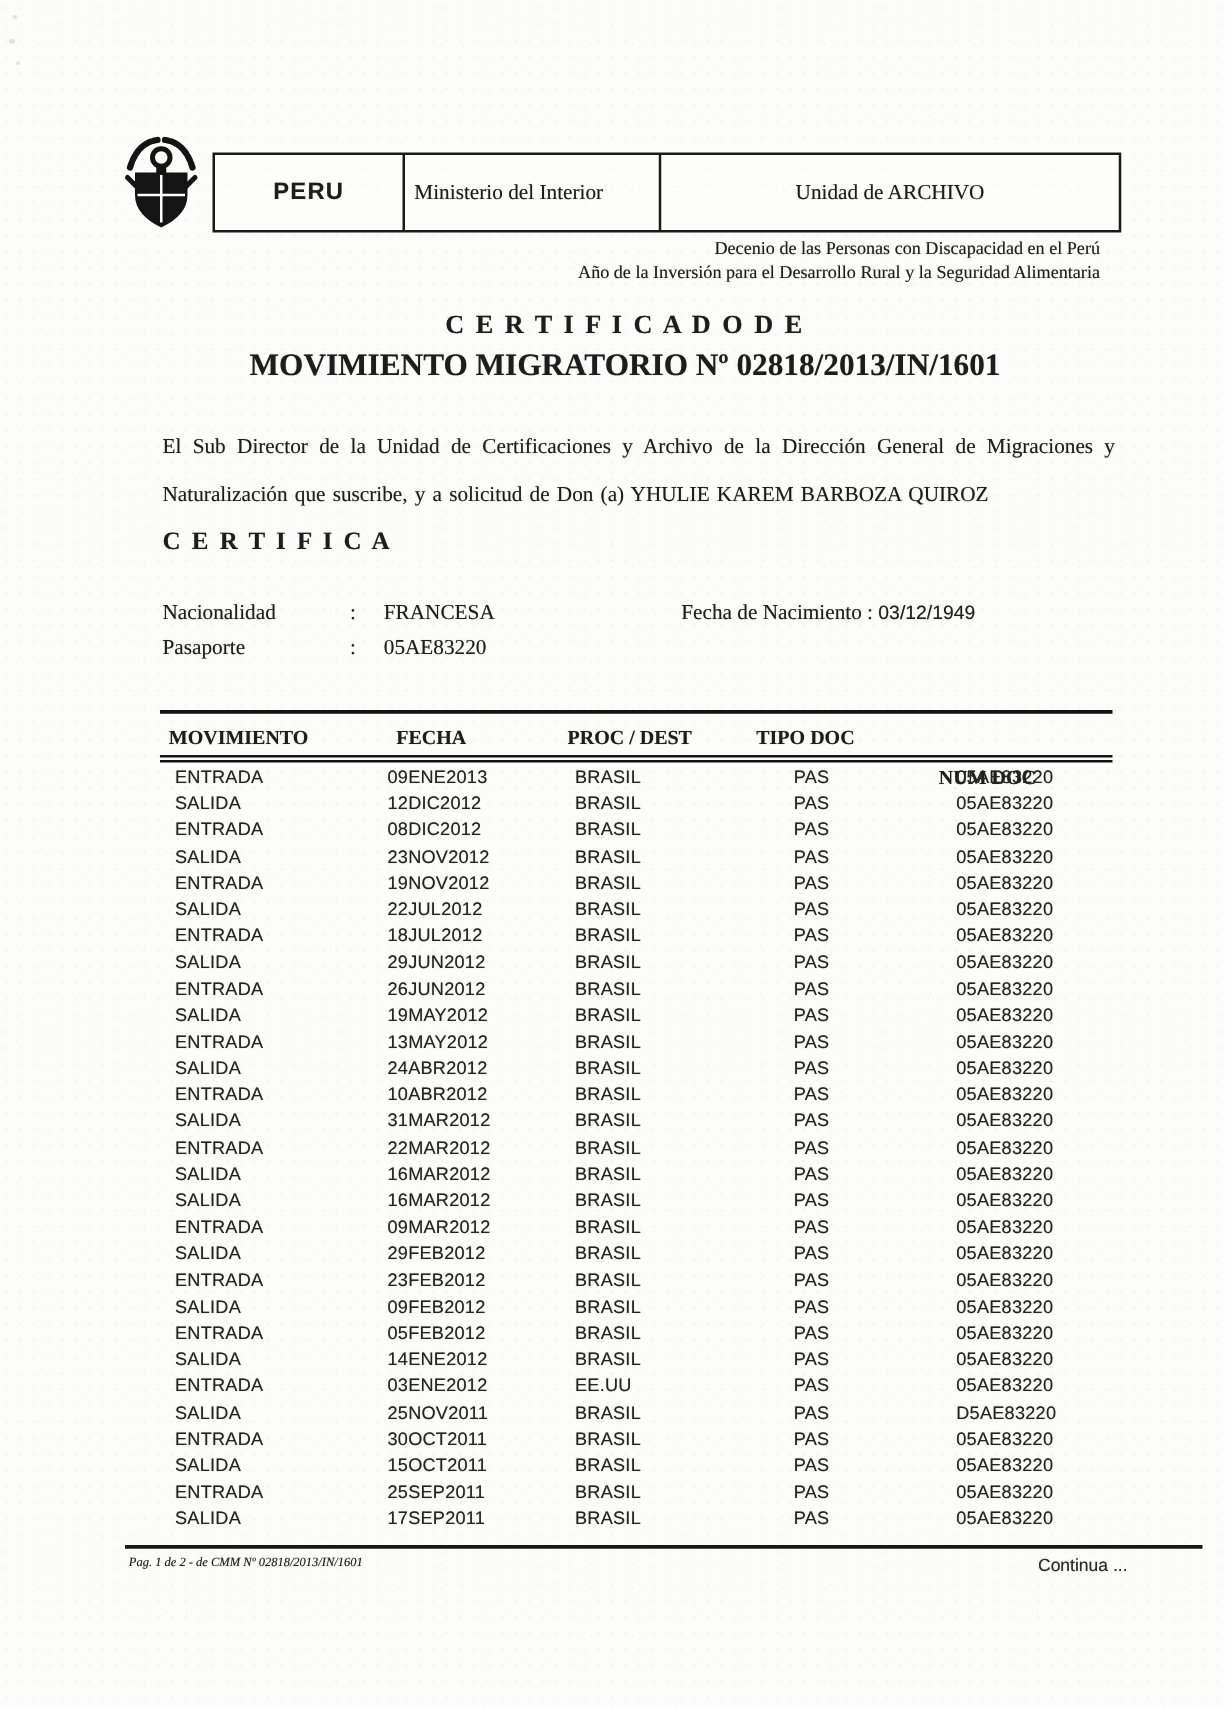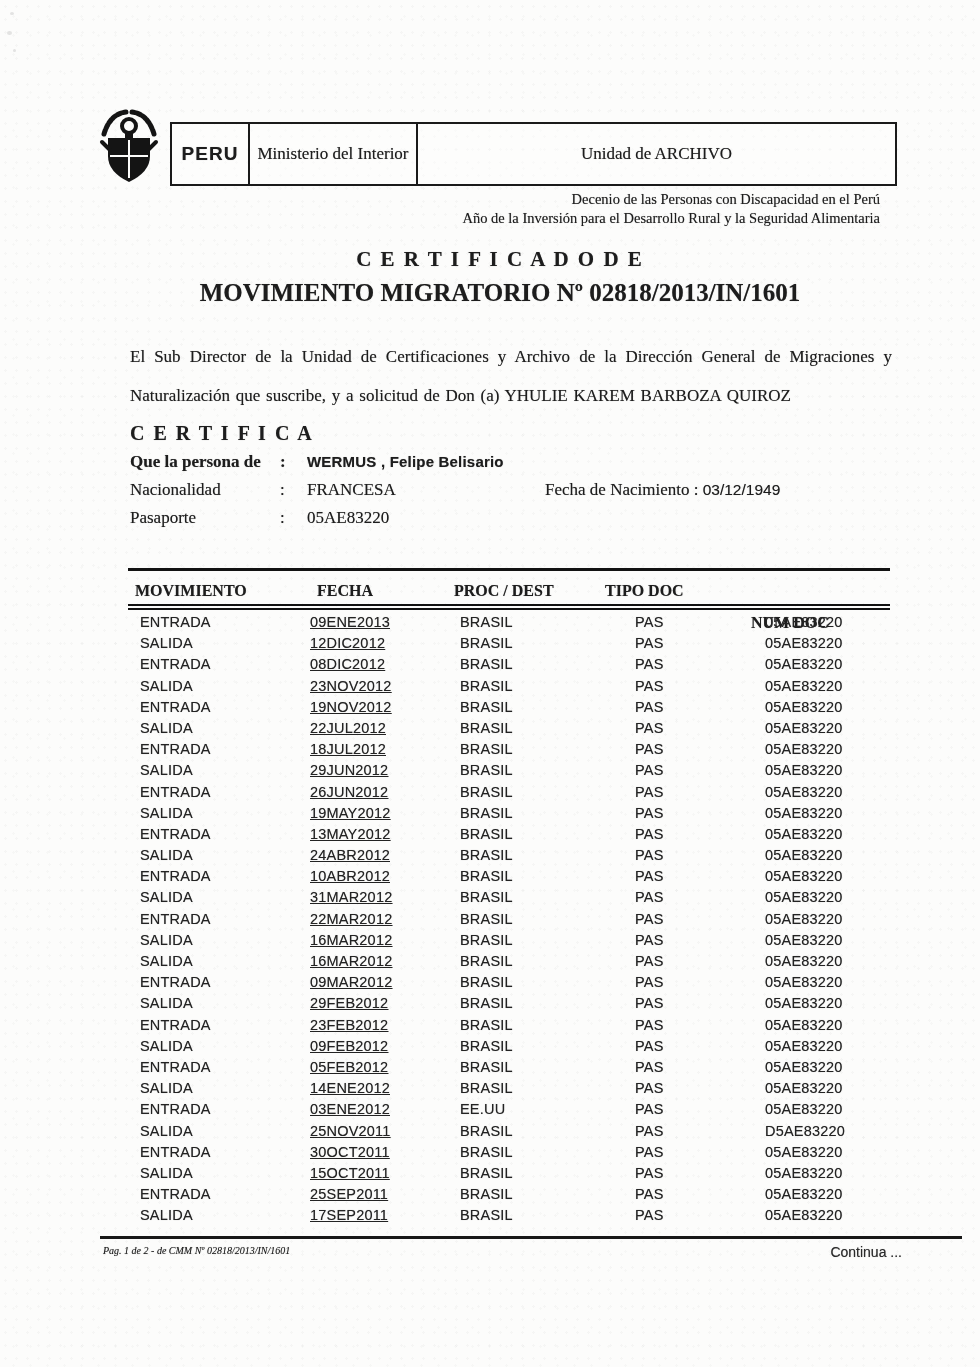--- a/index.html
+++ b/index.html
@@ -20,21 +20,21 @@
   
   .emblem { left:96px; top:104px; width:66px; height:88px; }
   .hdr-table {
     left:170px; top:122px; width:727px; height:64px;
     border:2px solid #1a1a1a; display:flex; box-sizing:border-box;
     background:rgba(255,255,255,0.4);
   }
   .hcell {
     display:flex; align-items:center; justify-content:center;
     text-align:right; border-left:2px solid #1a1a1a;
-    font-size:17px; line-height:20px; box-sizing:border-box; padding:0 2px;
+    font-size:17px; line-height:20px; box-sizing:border-box; padding:0 2px;margin-left:37px;
   }
   .hcell.first { border-left:none; }
   .hcell.peru { font-family:"Liberation Sans", sans-serif; font-weight:bold; font-size:19px; letter-spacing:1px; }
 
   .motto { left:120px; width:760px; text-align:right; font-size:14.5px; }
   .title1 { left:110px; top:247px; width:780px; text-align:center; font-weight:bold; font-size:21px; letter-spacing:2px; }
   .title2 { left:110px; top:279px; width:780px; text-align:center; font-weight:bold; font-size:25px; }
 
   .intro { left:130px; top:337px; width:762px; font-size:17px; line-height:39px; text-align:justify; word-spacing:1.5px; }
 
@@ -59,21 +59,21 @@
   .th0{padding-left:7px;} .th1{padding-left:19px;} .th2{padding-left:6px;} .th3{padding-left:7px;} .th4{padding-left:13px;margin-top:32px;}
   .rule-mid { left:128px; top:604px; width:762px; height:6px; border-top:2px solid #121212; border-bottom:2px solid #121212; box-sizing:border-box; }
   .tbody { left:128px; top:612px; width:762px; }
   .trow {
     display:grid; grid-template-columns:170px 150px 150px 140px 1fr;
     height:21.2px; line-height:21.2px;
     font-family:"Liberation Sans", sans-serif; font-size:14.5px; letter-spacing:0.2px;
     color:#232323;
   }
   .td { overflow:hidden; white-space:nowrap; }
-  .c0{padding-left:12px;} .c1{padding-left:12px;text-decoration:underline;} .c2{padding-left:12px;} .c3{padding-left:37px;} .c4{padding-left:27px;}
+  .c0{padding-left:12px;} .c1{padding-left:12px;} .c2{padding-left:12px;} .c3{padding-left:37px;} .c4{padding-left:27px;}
 
   
   .rule-bottom { left:100px; top:1236px; width:862px; height:3px; background:#181818; }
   .footer-left { left:103px; top:1245px; font-size:10px;font-style:italic; }
   .footer-right { left:740px; top:1244px; width:162px; text-align:right; font-family:"Liberation Sans", sans-serif; font-size:14px; color:#2a2a2a; }
 
   
   .speck { position:absolute; background:rgba(150,150,150,0.25); border-radius:50%; }
 </style>
 </head>
@@ -106,23 +106,20 @@
   <div class="abs motto" style="top:191px;">Decenio de las Personas con Discapacidad en el Perú</div>
   <div class="abs motto" style="top:210px;">Año de la Inversión para el Desarrollo Rural y la Seguridad Alimentaria</div>
 
   <div class="abs title1">C E R T I F I C A D O   D E</div>
   <div class="abs title2">MOVIMIENTO MIGRATORIO Nº 02818/2013/IN/1601</div>
 
   <div class="abs intro">El Sub Director de la Unidad de Certificaciones y Archivo de la Dirección General de Migraciones y Naturalización que suscribe, y a solicitud de Don (a) YHULIE KAREM BARBOZA QUIROZ</div>
 
   <div class="abs cert-head">C E R T I F I C A</div>
 
-  <div class="abs kv" style="top:452px;">
-    <span class="kl b">Que la persona de</span><span class="colon">:</span><span class="val-name">WERMUS , Felipe Belisario</span>
-  </div>
 
   <div class="abs kv" style="top:480px;">
     <span class="kl">Nacionalidad</span><span class="colon" style="font-weight:normal;">:</span><span>FRANCESA</span>
   </div>
 
   <div class="abs fnac" style="top:480px;">
     <span>Fecha de Nacimiento :</span>
     <span style="font-family:'Liberation Sans',sans-serif; font-size:15.5px;">03/12/1949</span>
   </div>
 

